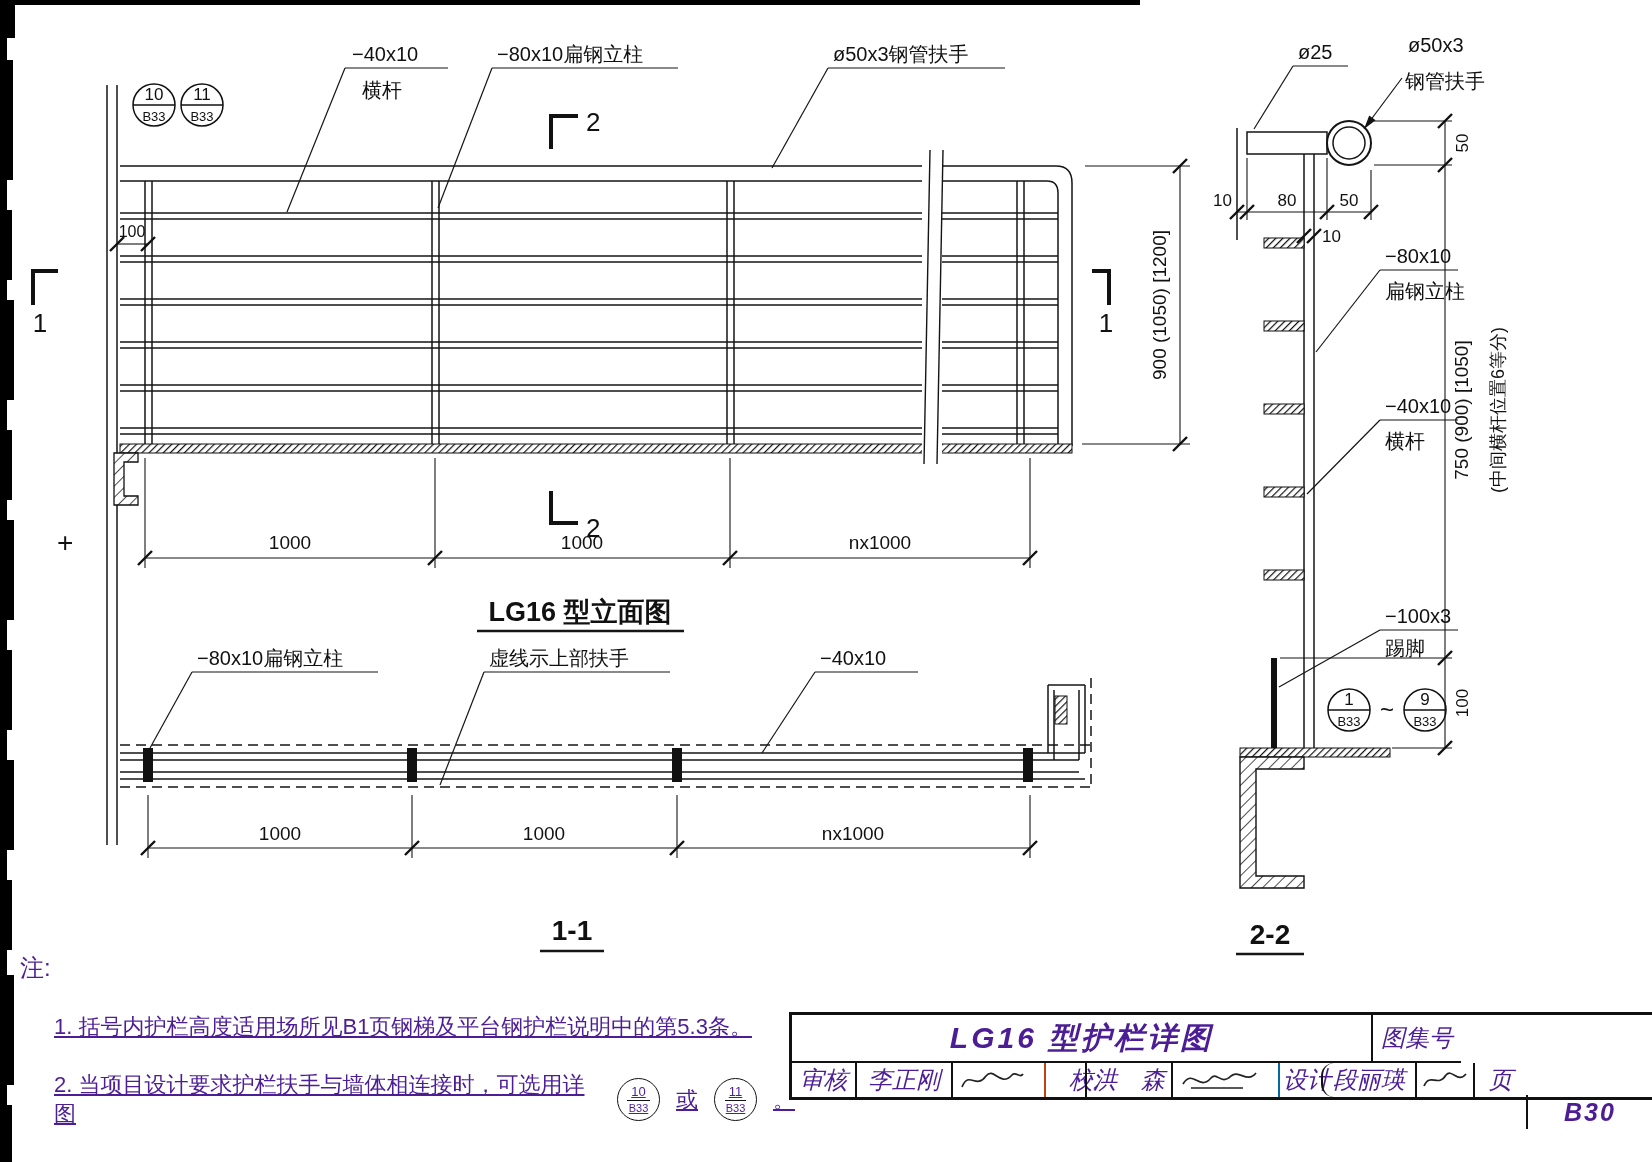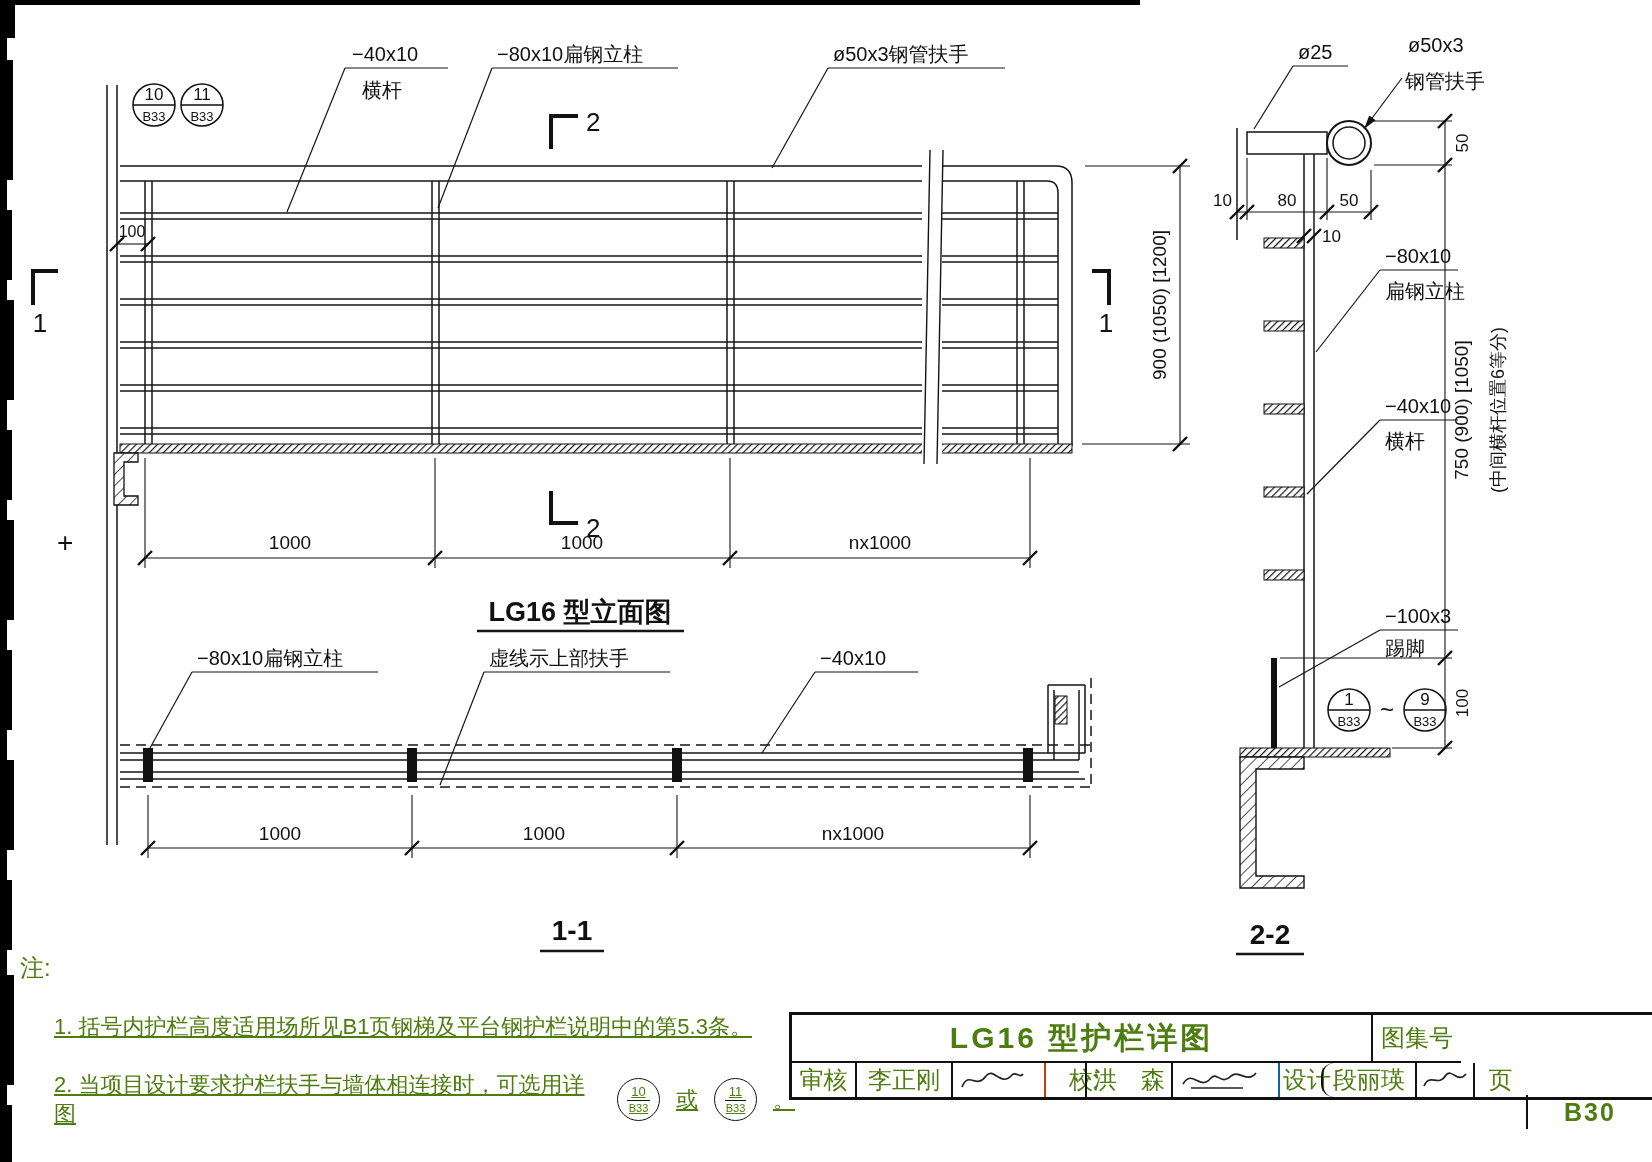--- a/index.html
+++ b/index.html
@@ -1,33 +1,33 @@
 <!DOCTYPE html>
 <html><head>
 <meta charset="utf-8">
 <style>
   html,body{margin:0;padding:0;background:#9a9a9a;}
   .page{position:relative;width:1652px;height:1162px;background:#ffffff;overflow:hidden;
-        font-family:"Liberation Sans",sans-serif;color:#4d7c0f;}
+        font-family:"Liberation Sans",sans-serif;color:#4c1d95;}
   .page svg.drw{position:absolute;left:0;top:0;}
   svg text{font-family:"Liberation Sans",sans-serif;fill:#111;}
 
   
   .notes{position:absolute;left:20px;top:952px;width:775px;}
   .notes-head{font-size:24px;}
   .note-line{font-size:22px;margin-top:28px;padding-left:34px;line-height:1.35;text-decoration:underline;}
   .note-flex{display:flex;align-items:center;gap:16px;flex-wrap:nowrap;}
   .nb{width:41px;height:41px;border:1.6px solid #111;border-radius:50%;
       display:inline-flex;flex-direction:column;align-items:center;justify-content:center;flex:none;}
   .nb-top{font-size:13px;line-height:1;border-bottom:1.3px solid #111;padding:0 4px 2px;}
   .nb-bot{font-size:11px;line-height:1;padding-top:2px;}
 
   
   .tb{position:absolute;left:789px;top:1012px;width:863px;height:88px;
-      border:3px solid #111;border-right:none;box-sizing:border-box;background:#fff;}
+      border:3px solid #111;border-right:none;box-sizing:border-box;background:#fff;font-style:italic;}
   .tb-c{position:absolute;box-sizing:border-box;display:flex;align-items:center;justify-content:center;
         font-size:24px;white-space:nowrap;overflow:hidden;}
   .tb-title {left:0;   top:0;  width:579px;height:48px;border-bottom:2px solid #111;font-size:30px;font-weight:bold;letter-spacing:3px;}
   .tb-atlasl{left:579px;top:0;  width:90px; height:48px;border-left:2px solid #111;border-bottom:2px solid #111;}
   .tb-atlasv{left:669px;top:0;  width:191px;height:48px;border-left:2px solid #111;border-bottom:2px solid #111;font-size:30px;font-weight:bold;letter-spacing:3px;}
   .r2{top:48px;height:34px;}
   .c1 {left:0;    width:63px;text-align:right;}
   .c2 {left:63px; width:96px;border-left:2px solid #111;}
   .c3 {left:159px;width:80px;border-left:2px solid #111;}
   .c4 {left:252px;width:54px;border-left:2px solid #c2410c;padding-left:42px;}

